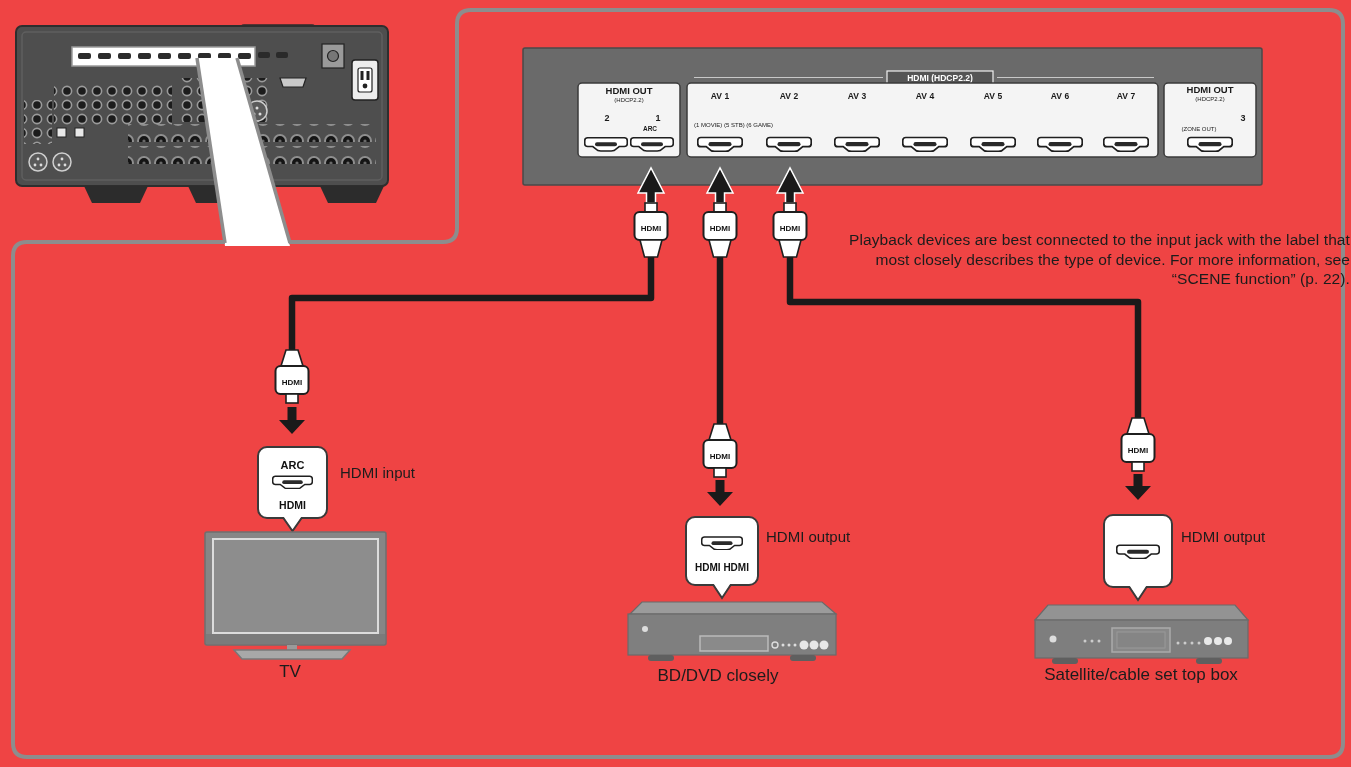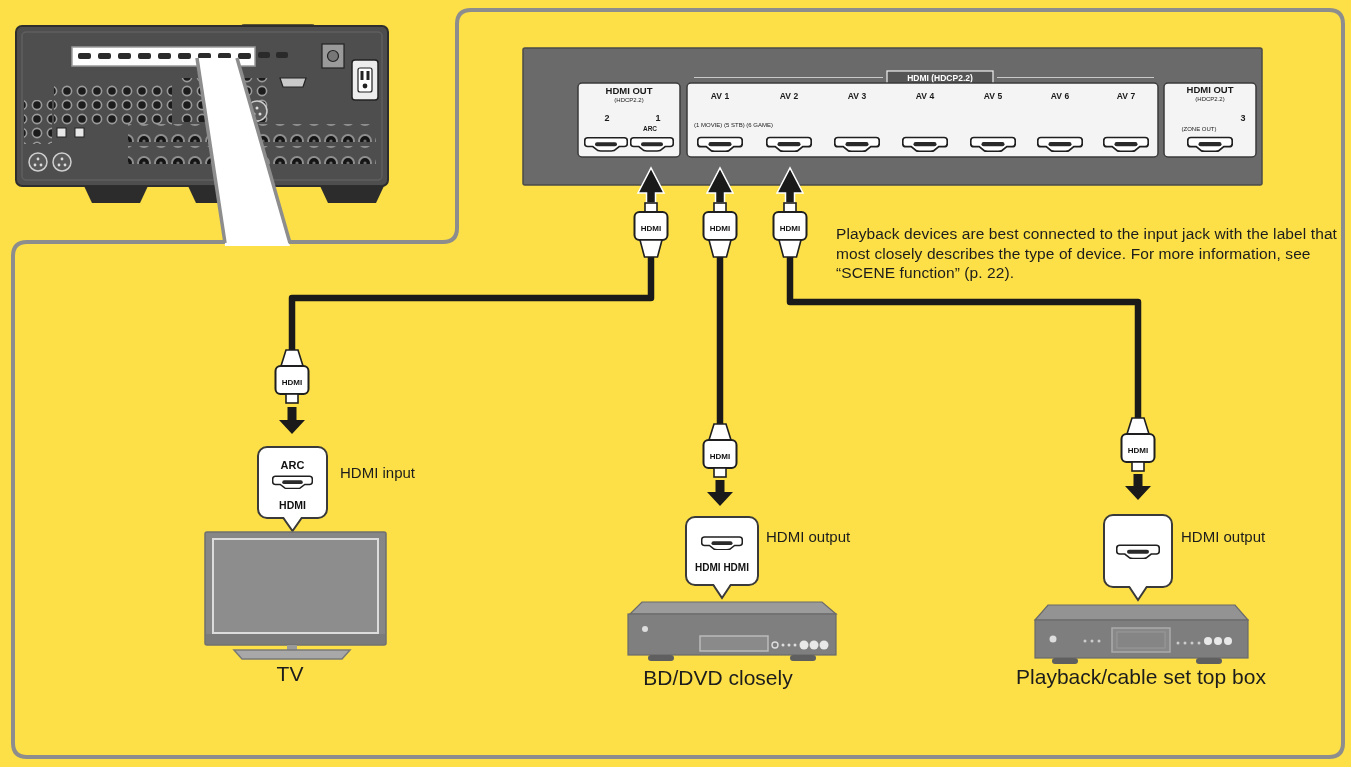--- a/index.html
+++ b/index.html
@@ -1,26 +1,26 @@
 <!DOCTYPE html>
 <html><head>
 <meta charset="utf-8">
 <style>
   html,body{margin:0;padding:0;background:#ffffff;}
   #stage{
-    position:relative;width:1351px;height:767px;background:#fde047;overflow:hidden;
+    position:relative;width:1351px;height:767px;background:#ef4444;overflow:hidden;
     font-family:"Liberation Sans", sans-serif;color:#1e1e1e;
   }
   #stage svg{position:absolute;left:0;top:0;}
   .overlay{position:absolute;}
   .note{
     width:514px;font-size:15.5px;line-height:1.27;color:#1c1c1c;letter-spacing:0.1px;
   }
   .side-label{font-size:15px;color:#1c1c1c;white-space:nowrap;text-align:right;}
-  .dev-label{font-size:21px;color:#1c1c1c;text-align:center;}
+  .dev-label{font-size:17px;color:#1c1c1c;text-align:center;}
   text{font-family:"Liberation Sans", sans-serif;}
   .t-bold{font-weight:bold;}
 </style>
 </head>
 <body>
 
 <div id="stage">
 
 <svg width="1351" height="767" viewBox="0 0 1351 767">
   <defs>
@@ -270,23 +270,23 @@
         <circle cx="1192" cy="643" r="1.5" fill="#cccccc"></circle>
         <circle cx="1199" cy="643" r="1.5" fill="#cccccc"></circle>
     <circle cx="1208" cy="641" r="4" fill="#e8e8e8"></circle>
         <circle cx="1218" cy="641" r="4" fill="#e8e8e8"></circle>
         <circle cx="1228" cy="641" r="4" fill="#e8e8e8"></circle>
     <rect x="1052" y="658" width="26" height="6" rx="3" fill="#5f5f5f"></rect>
     <rect x="1196" y="658" width="26" height="6" rx="3" fill="#5f5f5f"></rect>
   </g>
 </svg>
 
-<div class="overlay note" style="left:836px;top:224px;">Playback devices are best connected to the input jack with the label that most closely describes the type of device. For more information, see “SCENE function” (p. 22).</div>
+<div class="overlay note" style="left:836px;top:230px;text-align:right;">Playback devices are best connected to the input jack with the label that most closely describes the type of device. For more information, see “SCENE function” (p. 22).</div>
 
 <div class="overlay side-label" style="left:340px;top:464px;">HDMI input</div>
 <div class="overlay side-label" style="left:766px;top:528px;">HDMI output</div>
 <div class="overlay side-label" style="left:1181px;top:528px;">HDMI output</div>
 
 <div class="overlay dev-label" style="left:240px;top:662px;width:100px;">TV</div>
 <div class="overlay dev-label" style="left:618px;top:666px;width:200px;">BD/DVD closely</div>
-<div class="overlay dev-label" style="left:1016px;top:665px;width:250px;">Playback/cable set top box</div>
+<div class="overlay dev-label" style="left:1016px;top:665px;width:250px;">Satellite/cable set top box</div>
 
 </div>
 
 </body></html>

